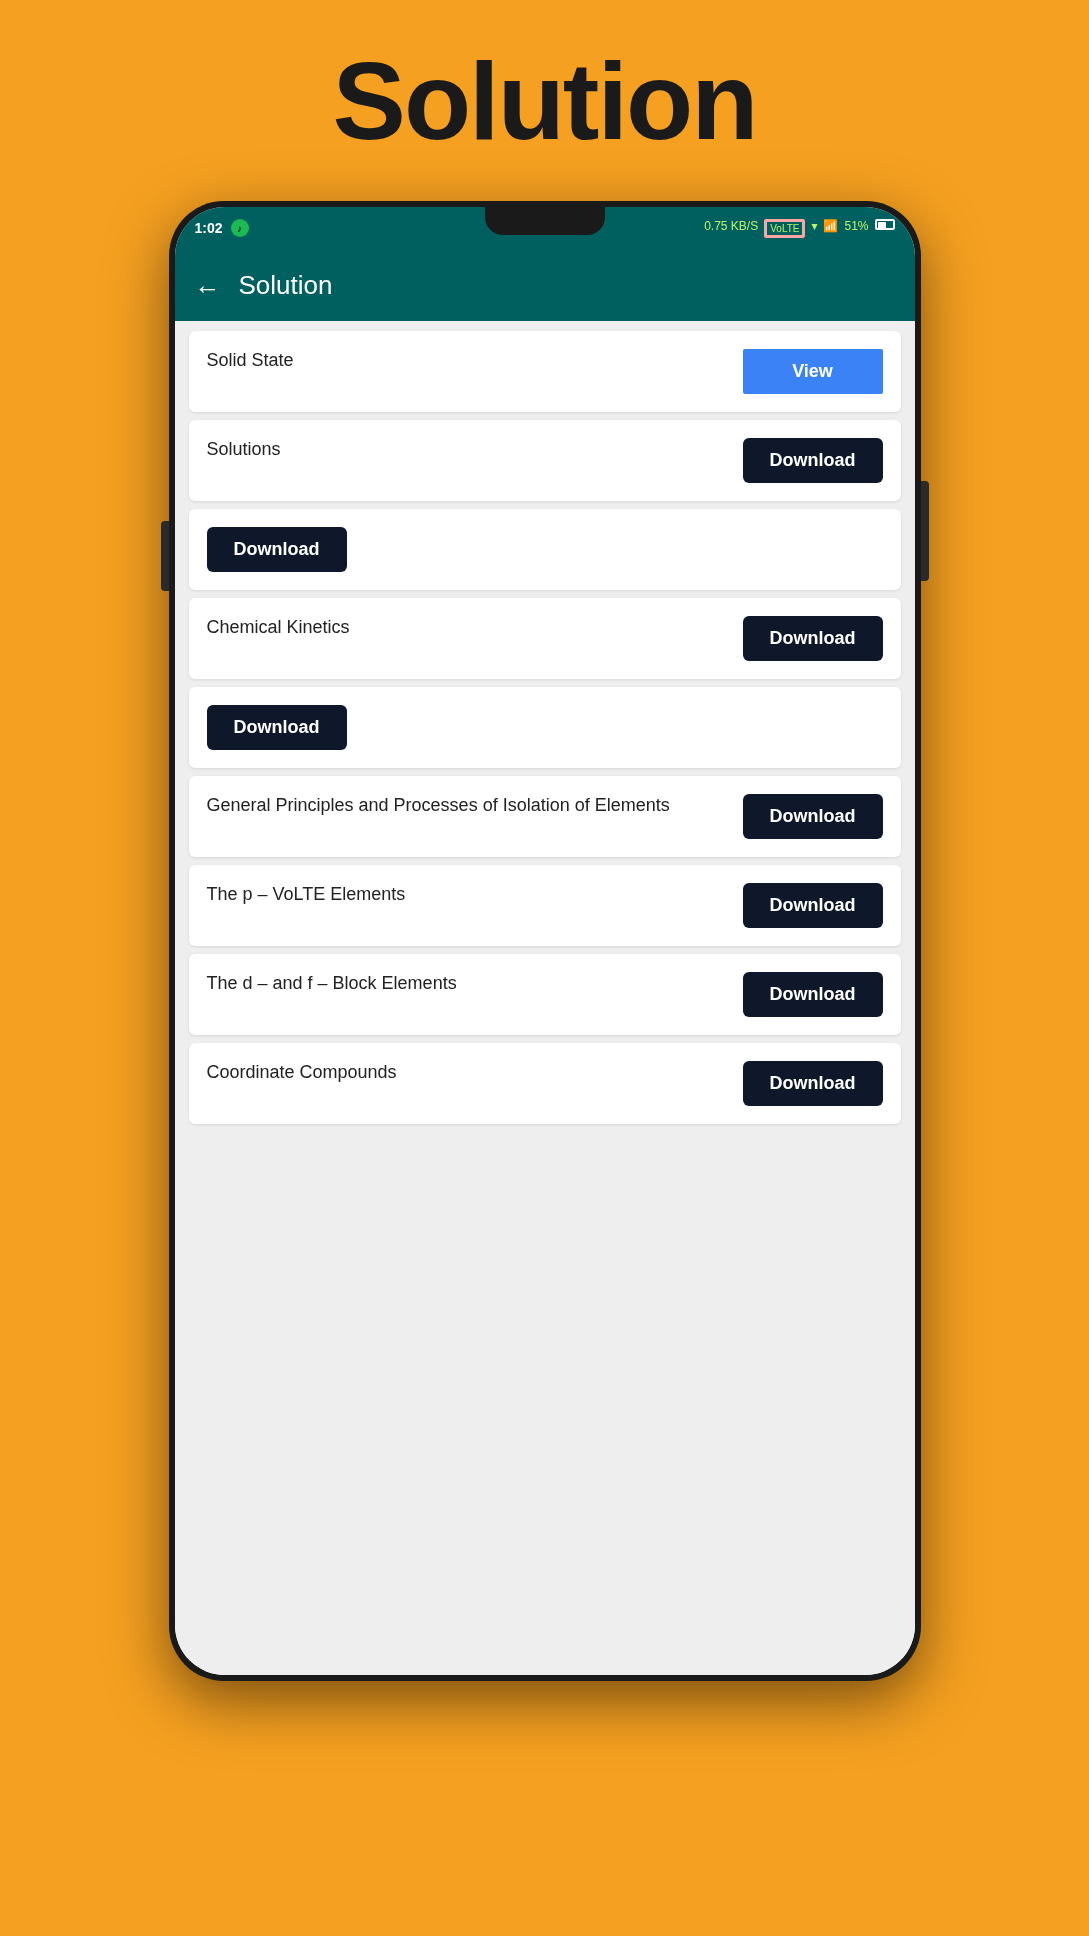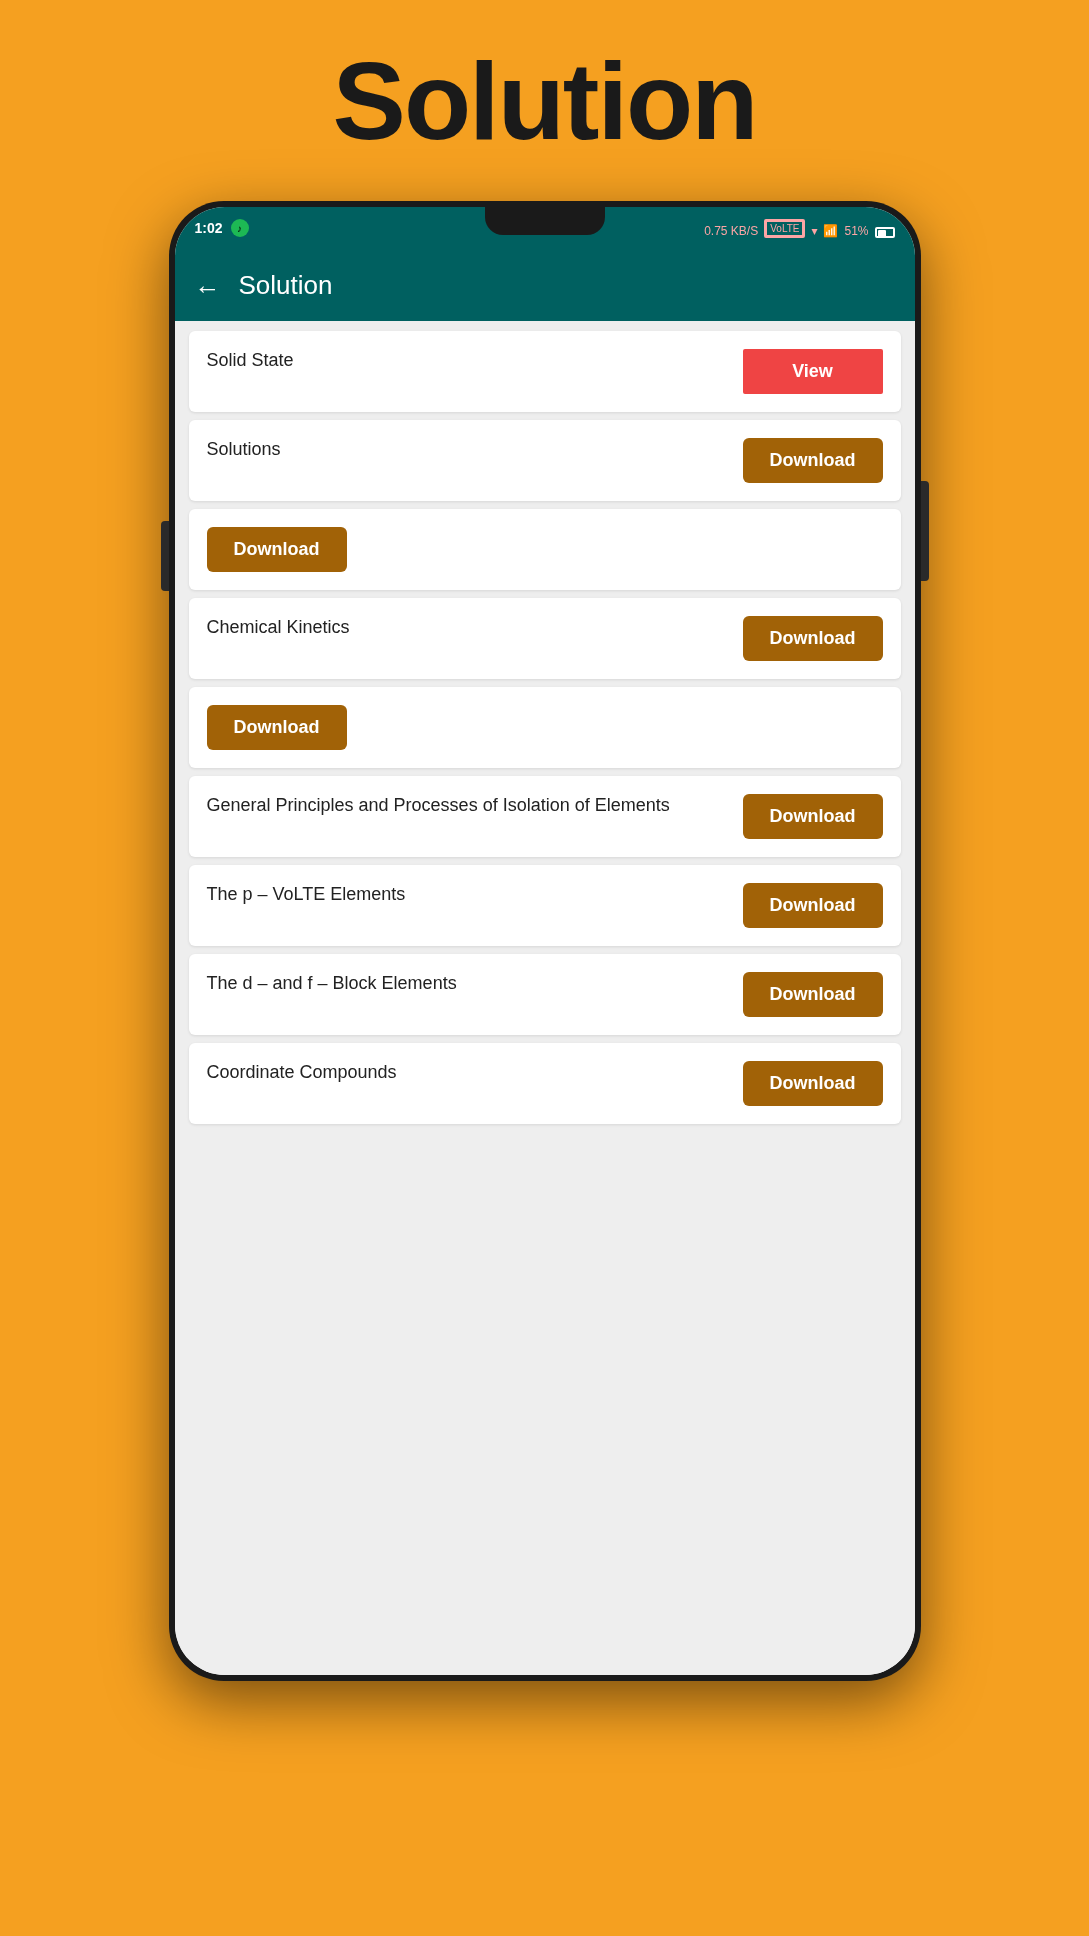--- a/index.html
+++ b/index.html
@@ -80,24 +80,24 @@
     .status-left {
       color: white;
       font-size: 14px;
       font-weight: bold;
       display: flex;
       align-items: center;
       gap: 8px;
     }
 
     .status-right {
-      color: #fca5a5;
+      color: #bef264;
       font-size: 12px;
       display: flex;
-      align-items: flex-end;
+      align-items: flex-start;
       gap: 6px;
     }
 
     .spotify-icon {
       width: 18px;
       height: 18px;
       border-radius: 50%;
       background: #1DB954;
       display: flex;
       align-items: center;
@@ -153,35 +153,35 @@
     .item-title {
       font-size: 18px;
       color: #222;
       font-weight: 400;
       flex: 1;
       padding-right: 10px;
       line-height: 1.3;
     }
 
     .btn-view {
-      background: #ef4444;
+      background: #3b82f6;
       color: white;
       border: none;
       border-radius: 2px;
       padding: 12px 22px;
       font-size: 18px;
       font-weight: 600;
       cursor: pointer;
       white-space: nowrap;
       min-width: 140px;
       text-align: center;
     }
 
     .btn-download {
-      background: #a16207;
+      background: #0f172a;
       color: white;
       border: none;
       border-radius: 6px;
       padding: 12px 18px;
       font-size: 18px;
       font-weight: 600;
       cursor: pointer;
       white-space: nowrap;
       min-width: 140px;
       text-align: center;

